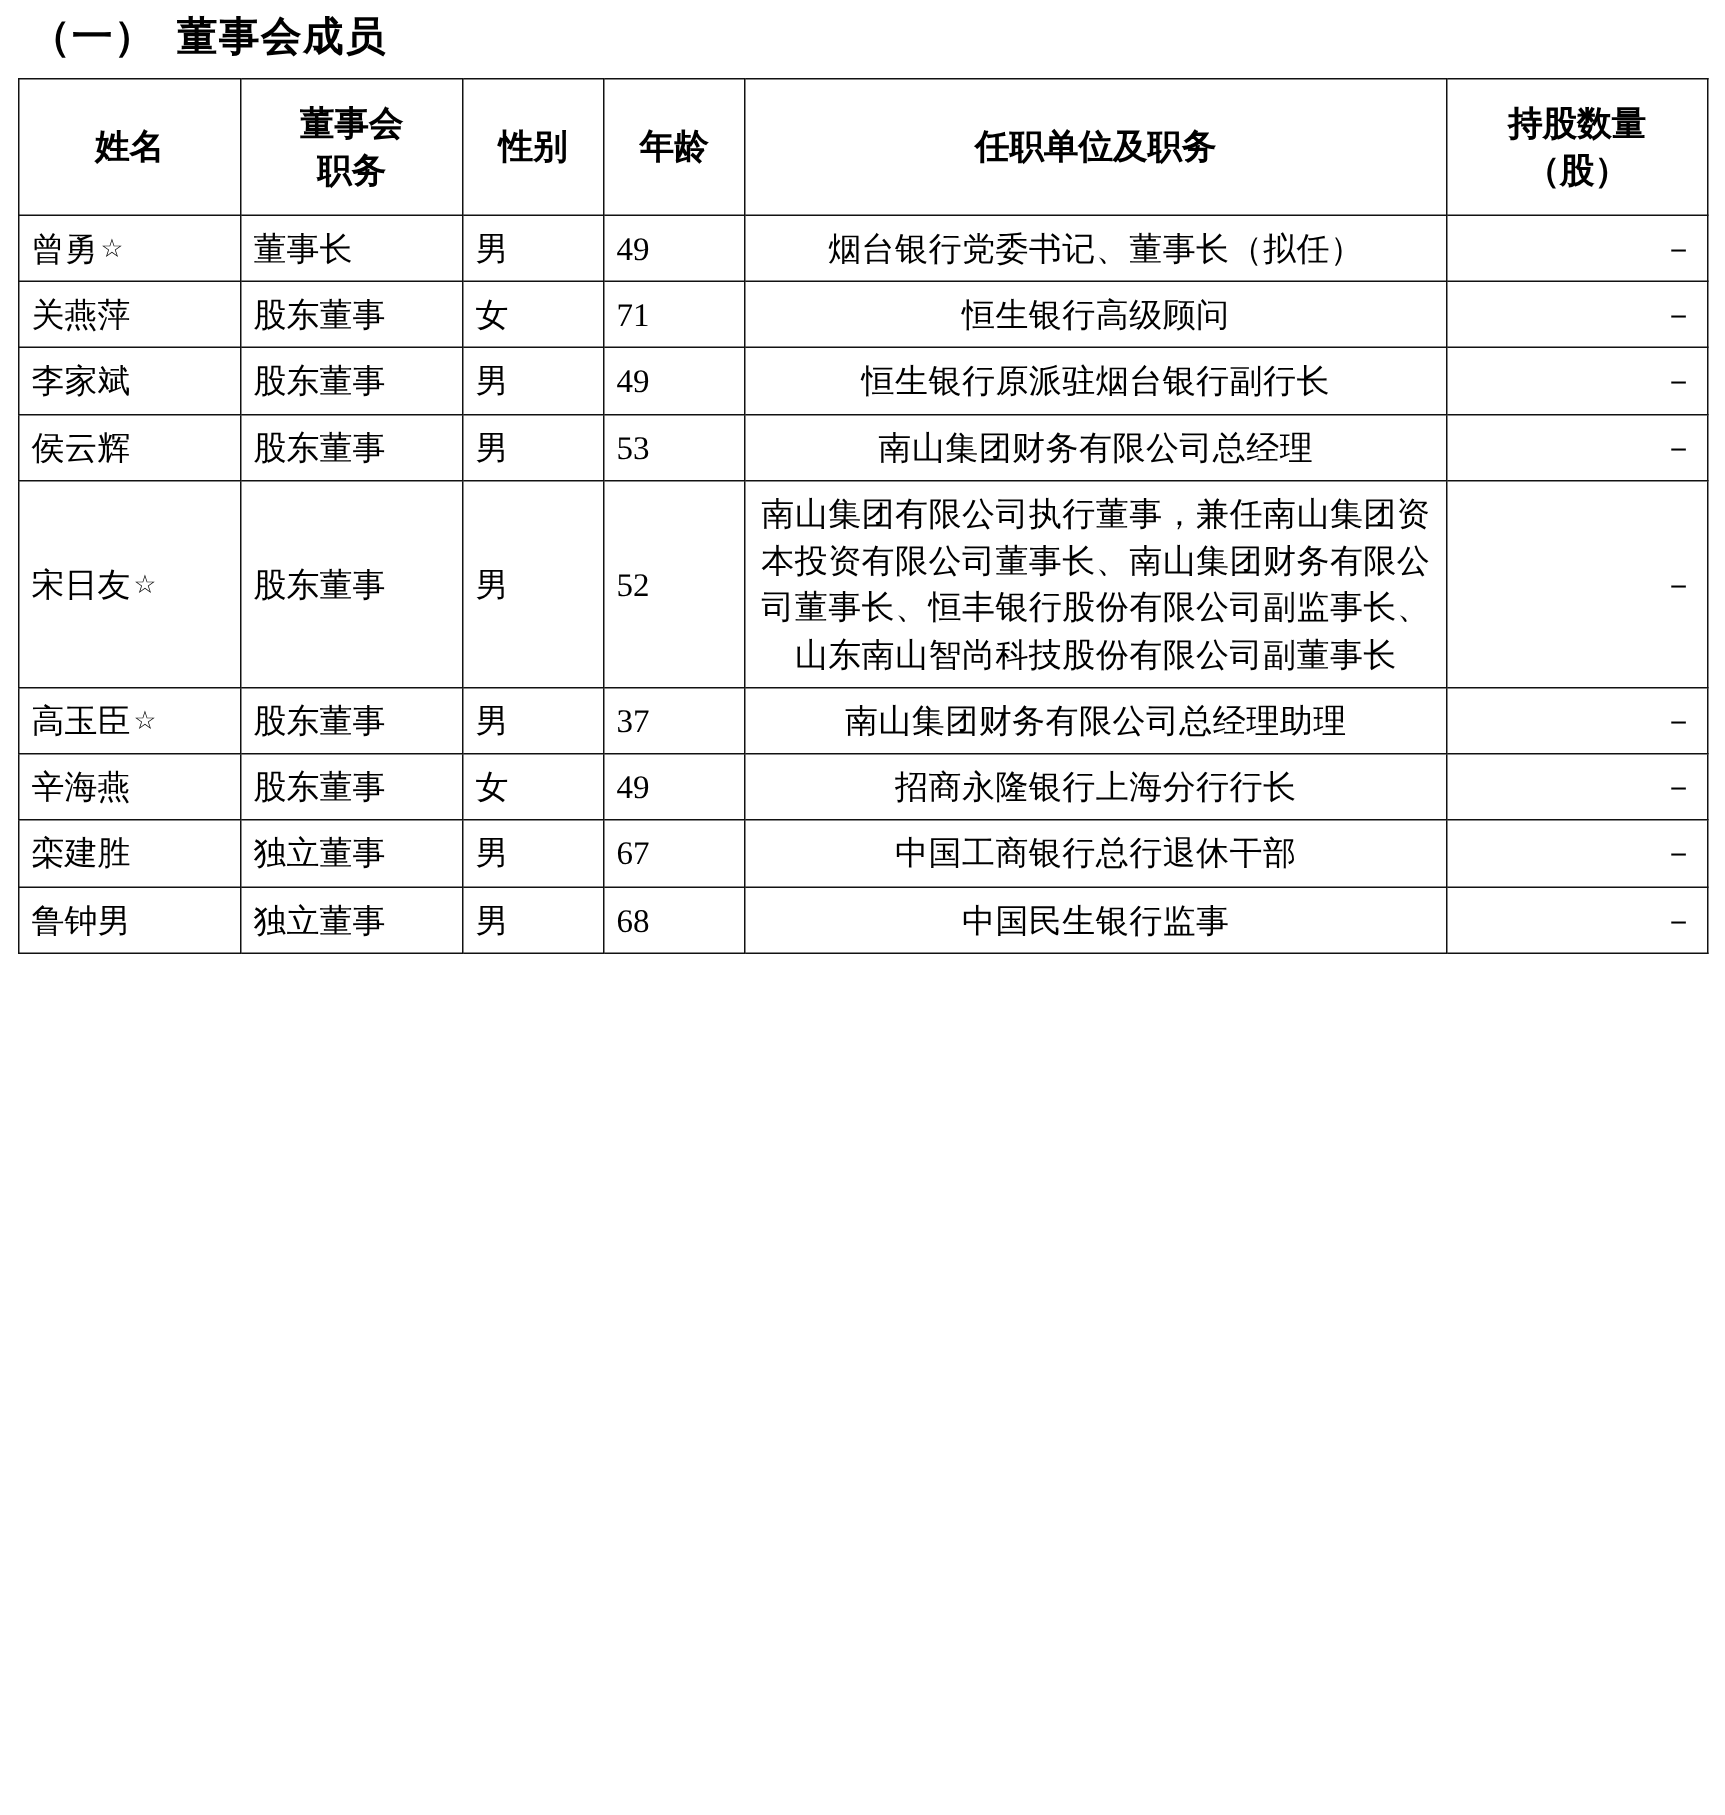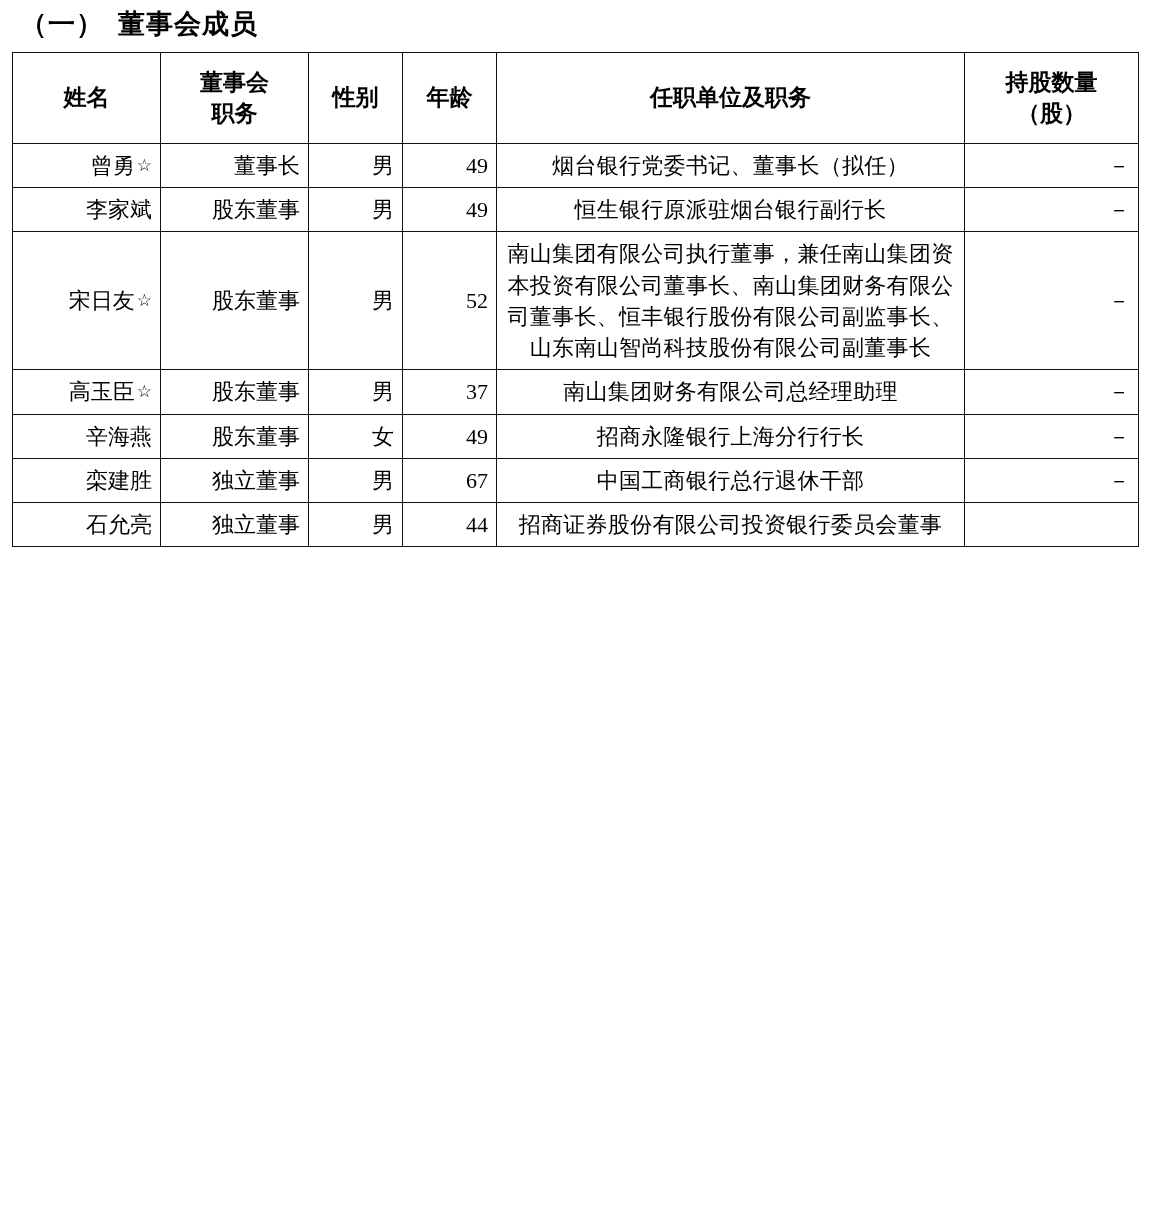--- a/index.html
+++ b/index.html
@@ -57,21 +57,21 @@
   col.c-post { width: 148px; }
   col.c-gender { width: 94px; }
   col.c-age { width: 94px; }
   col.c-org { width: 468px; }
   col.c-shares { width: 174px; }
 
   td.name-cell,
   td.post-cell,
   td.gender-cell,
   td.age-cell {
-    text-align: right;
+    text-align: left;
     white-space: nowrap;
   }
   td.org-cell {
     text-align: center;
     letter-spacing: 0.3px;
   }
   td.shares-cell {
     text-align: right;
     padding-right: 14px;
   }
@@ -118,25 +118,41 @@
     <tbody id="table-body">
         <tr>
           <td class="name-cell"><span>曾勇</span><span class="star">☆</span></td>
           <td class="post-cell">董事长</td>
           <td class="gender-cell">男</td>
           <td class="age-cell">49</td>
           <td class="org-cell">烟台银行党委书记、董事长（拟任）</td>
           <td class="shares-cell">－</td>
         </tr>
         <tr>
+          <td class="name-cell"><span>关燕萍</span></td>
+          <td class="post-cell">股东董事</td>
+          <td class="gender-cell">女</td>
+          <td class="age-cell">71</td>
+          <td class="org-cell">恒生银行高级顾问</td>
+          <td class="shares-cell">－</td>
+        </tr>
+        <tr>
           <td class="name-cell"><span>李家斌</span></td>
           <td class="post-cell">股东董事</td>
           <td class="gender-cell">男</td>
           <td class="age-cell">49</td>
           <td class="org-cell">恒生银行原派驻烟台银行副行长</td>
+          <td class="shares-cell">－</td>
+        </tr>
+        <tr>
+          <td class="name-cell"><span>侯云辉</span></td>
+          <td class="post-cell">股东董事</td>
+          <td class="gender-cell">男</td>
+          <td class="age-cell">53</td>
+          <td class="org-cell">南山集团财务有限公司总经理</td>
           <td class="shares-cell">－</td>
         </tr>
         <tr>
           <td class="name-cell"><span>宋日友</span><span class="star">☆</span></td>
           <td class="post-cell">股东董事</td>
           <td class="gender-cell">男</td>
           <td class="age-cell">52</td>
           <td class="org-cell">南山集团有限公司执行董事，兼任南山集团资本投资有限公司董事长、南山集团财务有限公司董事长、恒丰银行股份有限公司副监事长、山东南山智尚科技股份有限公司副董事长</td>
           <td class="shares-cell">－</td>
         </tr>
@@ -158,23 +174,23 @@
         </tr>
         <tr>
           <td class="name-cell"><span>栾建胜</span></td>
           <td class="post-cell">独立董事</td>
           <td class="gender-cell">男</td>
           <td class="age-cell">67</td>
           <td class="org-cell">中国工商银行总行退休干部</td>
           <td class="shares-cell">－</td>
         </tr>
         <tr>
-          <td class="name-cell"><span>石允亮</span></td>
+          <td class="name-cell"><span>鲁钟男</span></td>
           <td class="post-cell">独立董事</td>
           <td class="gender-cell">男</td>
-          <td class="age-cell">44</td>
-          <td class="org-cell">招商证券股份有限公司投资银行委员会董事</td>
-          <td class="shares-cell"></td>
+          <td class="age-cell">68</td>
+          <td class="org-cell">中国民生银行监事</td>
+          <td class="shares-cell">－</td>
         </tr>
       </tbody>
   </table>
 
 </div>
 
 </body></html>

